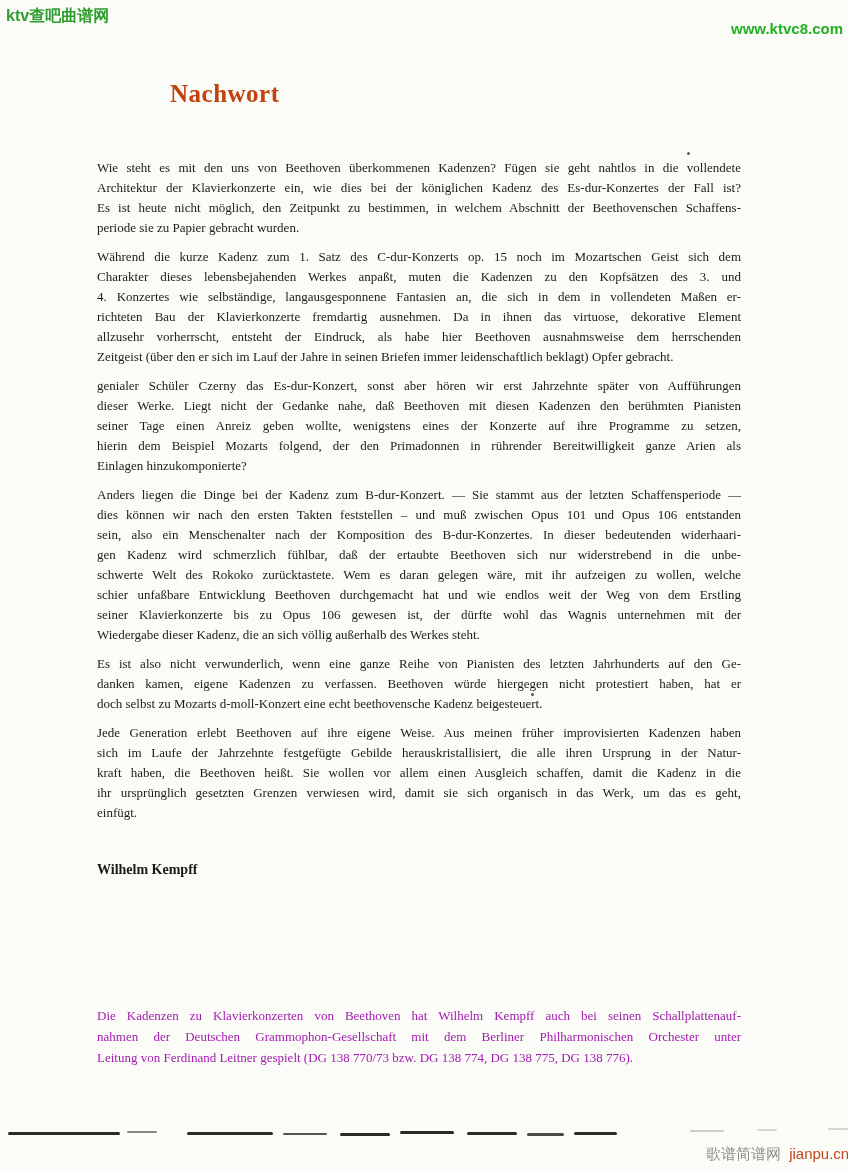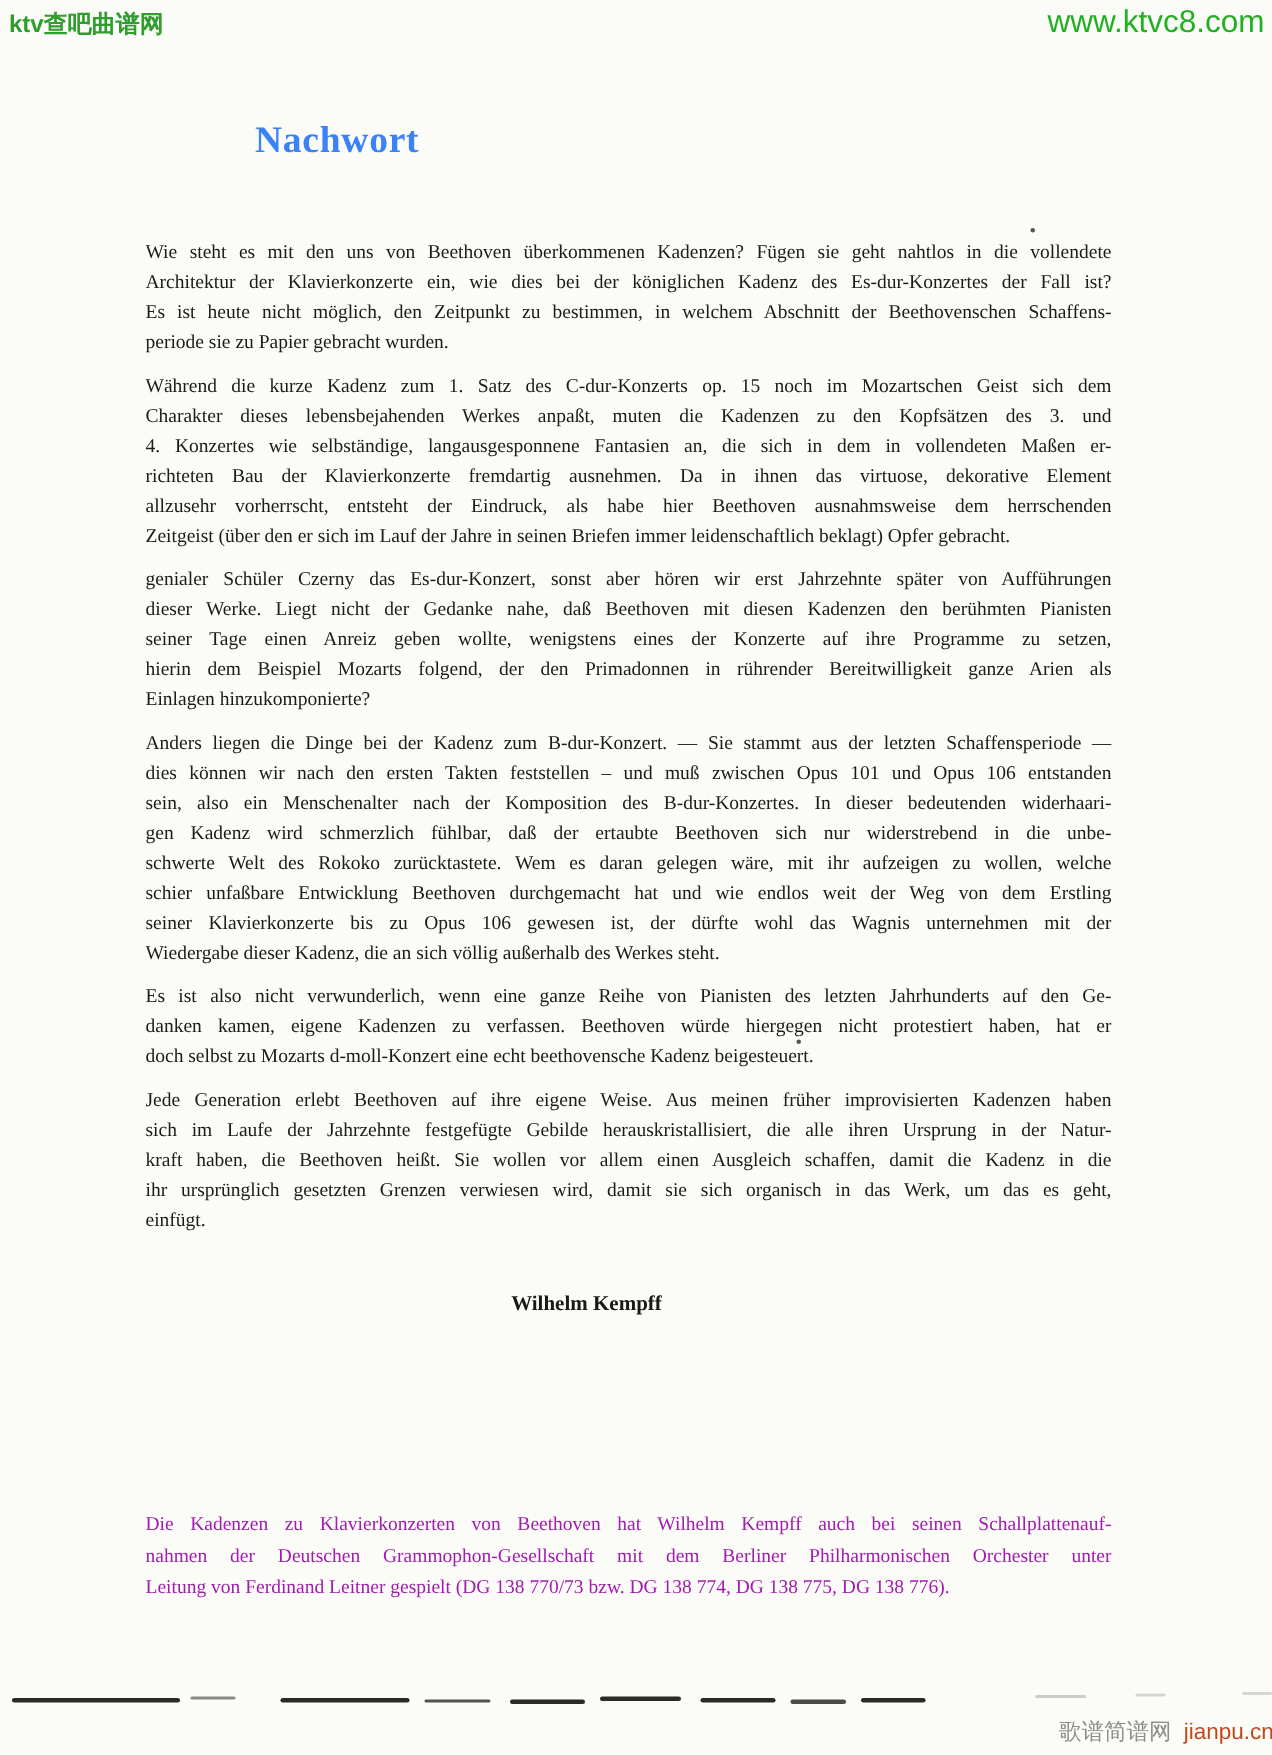--- a/index.html
+++ b/index.html
@@ -5,41 +5,41 @@
   html,body{margin:0;padding:0;}
   body{
     width:848px;height:1170px;position:relative;overflow:hidden;
     background:#fbfbf8;
     font-family:"Liberation Serif", serif;
     color:#1c1c1c;
   }
   
   .wm{position:absolute;font-family:"Liberation Sans", sans-serif;}
   .wm-tl{left:6px;top:6px;font-size:16px;font-weight:700;color:#2f9e2f;}
-  .wm-tr{right:5px;top:3px;font-size:21px;font-weight:400;color:#22b022;}
+  .wm-tr{right:5px;top:20px;font-size:15px;font-weight:700;color:#22b022;}
   .wm-bottom{position:absolute;left:706px;top:1145px;font-size:15px;font-family:"Liberation Sans", sans-serif;white-space:nowrap;}
   .wm-bottom .gray{color:#8f8f89;text-align:right;}
   .wm-bottom .orange{color:#c2491c;margin-left:4px;}
   
   .title{
     position:absolute;left:170px;top:80px;margin:0;
-    font-size:25px;font-weight:600;letter-spacing:0.5px;color:#3b82f6;
+    font-size:25px;font-weight:600;letter-spacing:0.5px;color:#c2410c;
     font-family:"Liberation Serif", serif;
   }
   
   .content{
     position:absolute;left:97px;top:158px;width:644px;
     font-size:13px;line-height:20px;color:#1b1b19;
   }
   .para{margin:0 0 9px 0;}
   .line{text-align:justify;text-align-last:justify;white-space:normal;overflow:hidden;}
   .line.last{text-align:right;text-align-last:left;}
   .signature{
     margin-top:2px;padding-right:56px;
-    text-align:center;font-weight:700;font-size:14px;color:#191917;
+    text-align:left;font-weight:700;font-size:14px;color:#191917;
   }
   
   .footer{
     position:absolute;left:97px;top:1005px;width:644px;
     font-size:13px;line-height:21px;color:#a21caf;
   }
   .footer .para{margin:0;}
   
   .speck{position:absolute;background:#555;border-radius:50%;}
   .speck1{left:687px;top:152px;width:3px;height:3px;}

